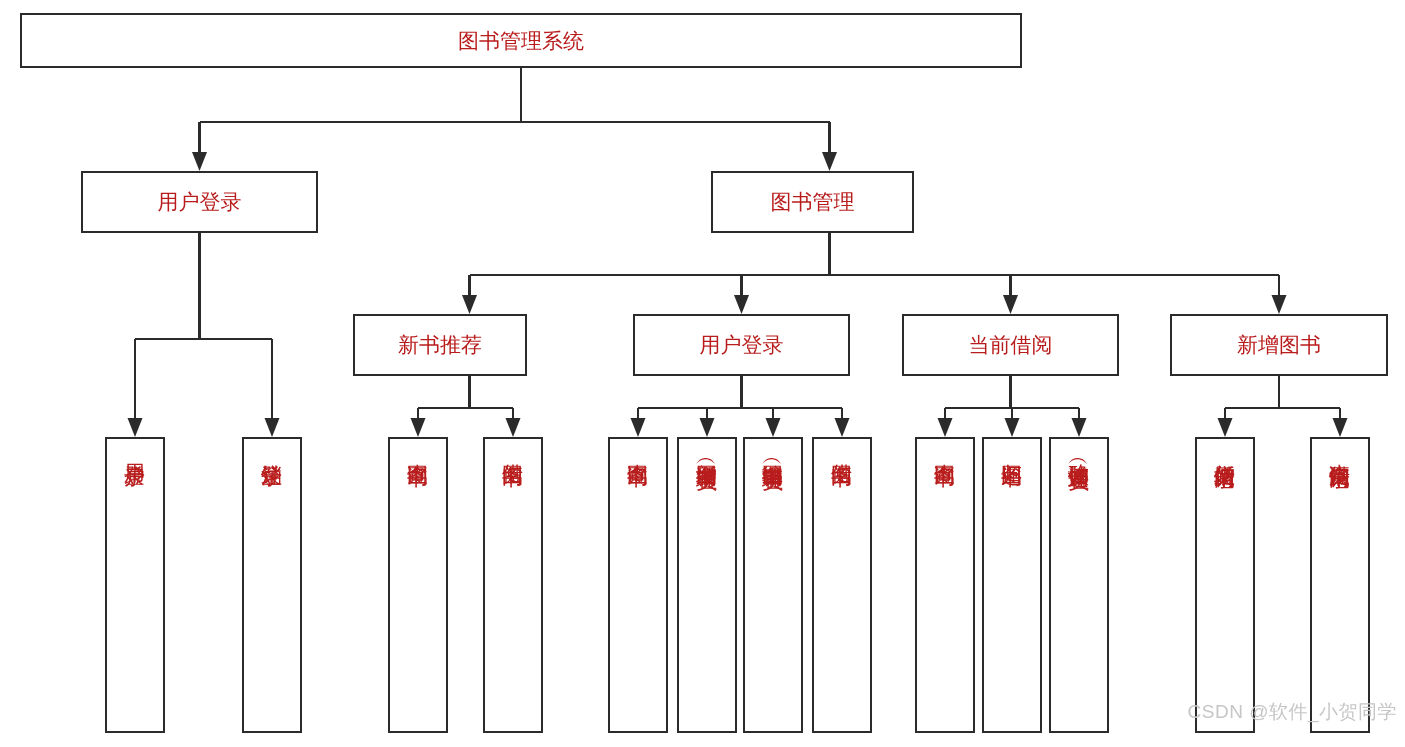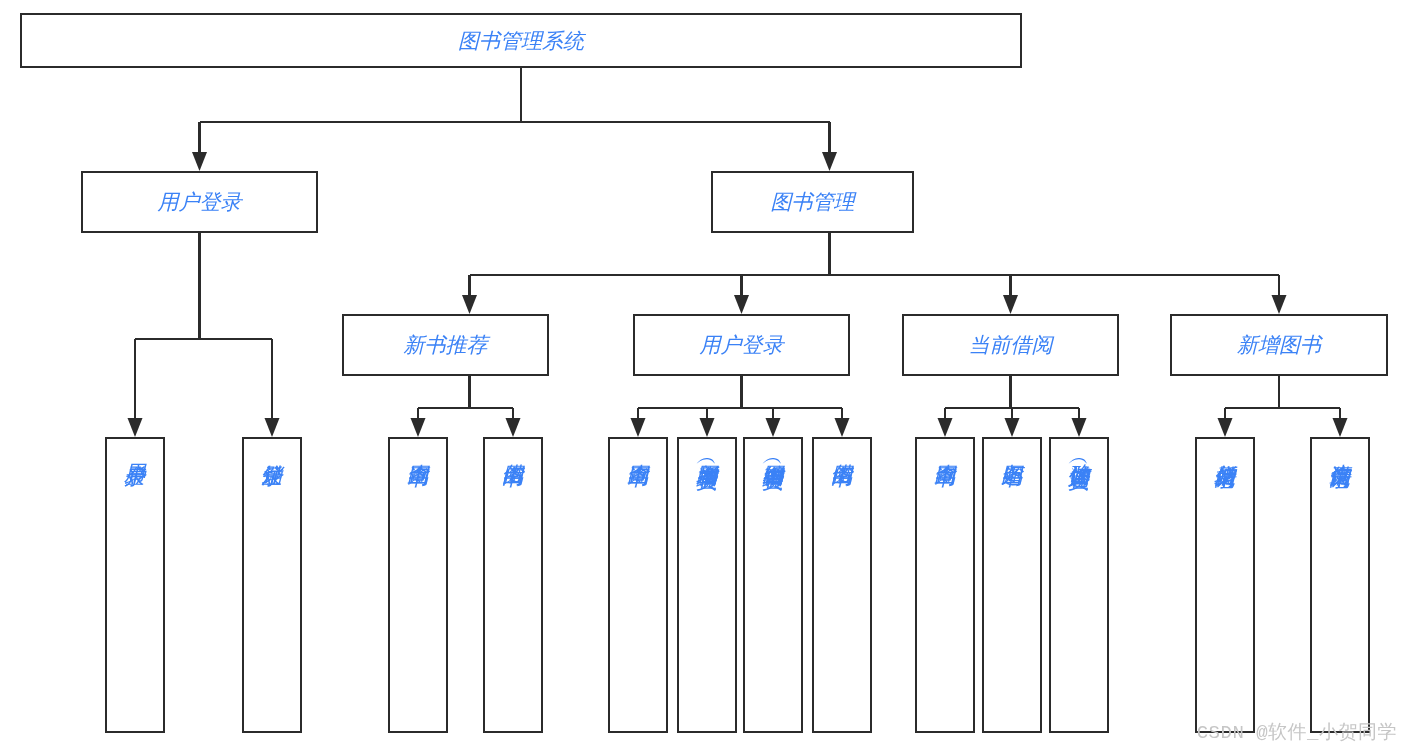--- a/index.html
+++ b/index.html
@@ -28,48 +28,47 @@
     position: absolute;
     box-sizing: border-box;
     background: #ffffff;
     border: 2px solid #2b2b2b;
     display: flex;
     align-items: center;
     justify-content: center;
     overflow: hidden;
   }
   .node-label {
-    color: #3b82f6;
+    color: #b91c1c;
     font-family: "Liberation Sans", sans-serif;
     white-space: pre;
     line-height: 1.12;
-    font-style: italic;
   }
   .node.horizontal .node-label {
     font-size: 21px;
   }
   .node.vertical {
     align-items: flex-start;
     padding-top: 8px;
   }
   .node.vertical .node-label {
     writing-mode: vertical-rl;
     text-orientation: upright;
     font-size: 21px;
     letter-spacing: 1px;
     line-height: 1;
   }
   #watermark {
     position: absolute;
     right: 8px;
-    bottom: 2px;
+    bottom: 22px;
     font-size: 19px;
     color: #c6c6c6;
     letter-spacing: 0.5px;
-    font-family: Liberation Mono, monospace;
+    font-family: Liberation Sans, sans-serif;
     pointer-events: none;
     white-space: pre;
   }
 </style>
 </head>
 <body>
 
 <div id="canvas">
   <svg id="edges" viewBox="0 0 1405 747">
       <line x1="521" y1="68" x2="521" y2="122" stroke="#2b2b2b" stroke-width="2.6" shape-rendering="crispEdges"></line>
@@ -128,21 +127,21 @@
   <div id="nodes">
       <div class="node horizontal" style="left: 20px; top: 13px; width: 1002px; height: 55px;">
         <span class="node-label">图书管理系统</span>
       </div>
       <div class="node horizontal" style="left: 81px; top: 171px; width: 237px; height: 62px;">
         <span class="node-label">用户登录</span>
       </div>
       <div class="node horizontal" style="left: 711px; top: 171px; width: 203px; height: 62px;">
         <span class="node-label">图书管理</span>
       </div>
-      <div class="node horizontal" style="left: 342px; top: 314px; width: 207px; height: 62px;">
+      <div class="node horizontal" style="left: 353px; top: 314px; width: 174px; height: 62px;">
         <span class="node-label">新书推荐</span>
       </div>
       <div class="node horizontal" style="left: 633px; top: 314px; width: 217px; height: 62px;">
         <span class="node-label">用户登录</span>
       </div>
       <div class="node horizontal" style="left: 902px; top: 314px; width: 217px; height: 62px;">
         <span class="node-label">当前借阅</span>
       </div>
       <div class="node horizontal" style="left: 1170px; top: 314px; width: 218px; height: 62px;">
         <span class="node-label">新增图书</span>

